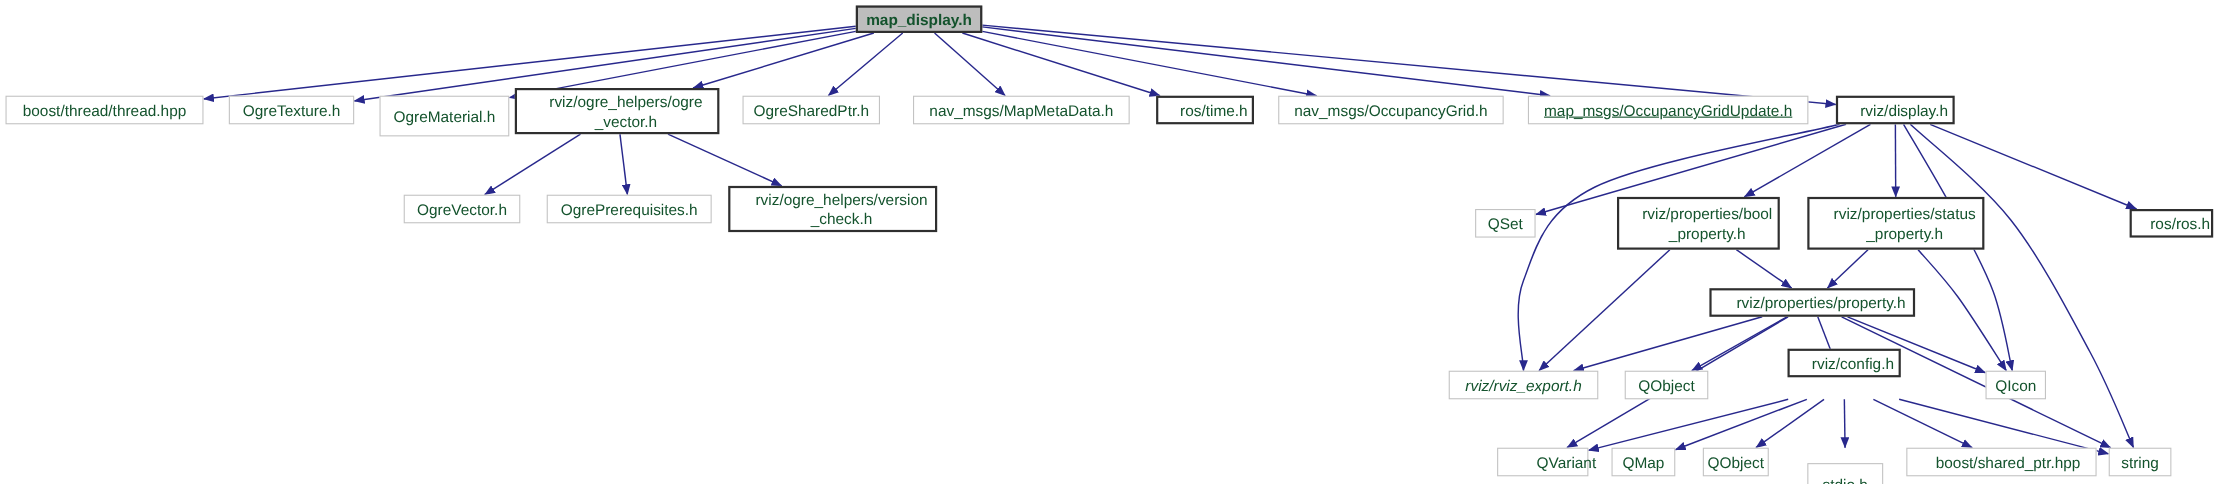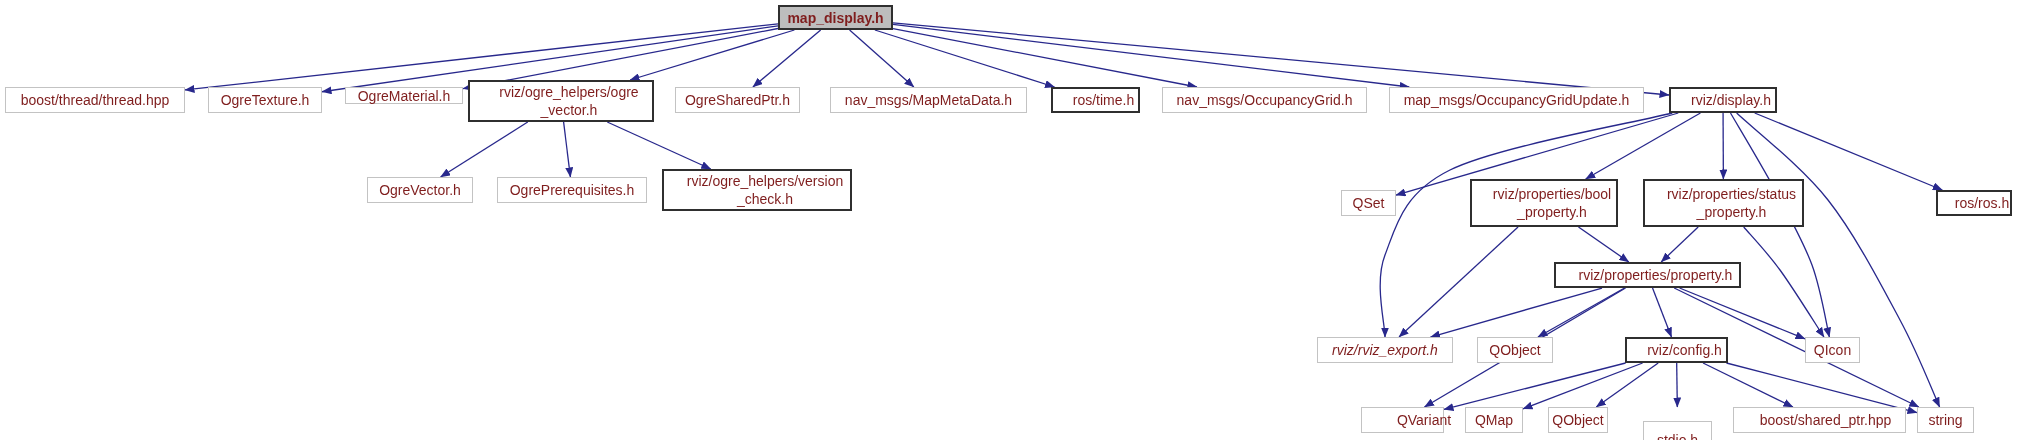--- a/index.html
+++ b/index.html
@@ -14,21 +14,21 @@
   .node{
     position:absolute;
     box-sizing:border-box;
     background:#ffffff;
     display:flex;
     flex-direction:column;
     align-items:center;
     justify-content:center;
     font-size:14px;
     line-height:18px;
-    color:#7f1d1d;
+    color:#14532d;
     text-align:right;
     white-space:nowrap;
     z-index:2;
   }
   .node.plain{border:1px solid #c3c3c3;}
   .node.linked{border:2px solid #2f2f2f;cursor:pointer;padding-left:16px;}
   .node.root{border:2px solid #2f2f2f;background:#bdbdbd;font-weight:bold;}
 </style>
 </head>
 <body>
@@ -82,40 +82,40 @@
   <div id="node-layer">
       <div class="node root" style="left: 778px; top: 5px; width: 115px; height: 25px;">
         <span>map_display.h</span>
       </div>
       <div class="node plain" style="left: 5px; top: 87px; width: 180px; height: 26px;">
         <span>boost/thread/thread.hpp</span>
       </div>
       <div class="node plain" style="left: 208px; top: 87px; width: 114px; height: 26px;">
         <span>OgreTexture.h</span>
       </div>
-      <div class="node plain" style="left: 345px; top: 87px; width: 118px; height: 17px;">
+      <div class="node plain" style="left: 345px; top: 87px; width: 118px; height: 37px;">
         <span>OgreMaterial.h</span>
       </div>
       <div class="node linked" style="left: 468px; top: 80px; width: 186px; height: 42px;">
         <span>rviz/ogre_helpers/ogre</span>
         <span>_vector.h</span>
       </div>
       <div class="node plain" style="left: 675px; top: 87px; width: 125px; height: 26px;">
         <span>OgreSharedPtr.h</span>
       </div>
       <div class="node plain" style="left: 830px; top: 87px; width: 197px; height: 26px;">
         <span>nav_msgs/MapMetaData.h</span>
       </div>
       <div class="node linked" style="left: 1051px; top: 87px; width: 89px; height: 26px;">
         <span>ros/time.h</span>
       </div>
       <div class="node plain" style="left: 1162px; top: 87px; width: 205px; height: 26px;">
         <span>nav_msgs/OccupancyGrid.h</span>
       </div>
-      <div class="node plain" style="left: 1389px; top: 87px; width: 255px; height: 26px;">
+      <div class="node plain" style="left: 1389px; top: 87px; width: 255px; height: 26px; text-decoration: underline;">
         <span>map_msgs/OccupancyGridUpdate.h</span>
       </div>
       <div class="node linked" style="left: 1669px; top: 87px; width: 108px; height: 26px;">
         <span>rviz/display.h</span>
       </div>
       <div class="node plain" style="left: 367px; top: 177px; width: 106px; height: 26px;">
         <span>OgreVector.h</span>
       </div>
       <div class="node plain" style="left: 497px; top: 177px; width: 150px; height: 26px;">
         <span>OgrePrerequisites.h</span>
@@ -140,21 +140,21 @@
       </div>
       <div class="node linked" style="left: 1554px; top: 262px; width: 187px; height: 26px;">
         <span>rviz/properties/property.h</span>
       </div>
       <div class="node plain" style="left: 1317px; top: 337px; width: 136px; height: 26px; font-style: italic;">
         <span>rviz/rviz_export.h</span>
       </div>
       <div class="node plain" style="left: 1477px; top: 337px; width: 76px; height: 26px;">
         <span>QObject</span>
       </div>
-      <div class="node linked" style="left: 1625px; top: 337px; width: 103px; height: 26px;">
+      <div class="node linked" style="left: 1625px; top: 317px; width: 103px; height: 26px;">
         <span>rviz/config.h</span>
       </div>
       <div class="node plain" style="left: 1805px; top: 337px; width: 55px; height: 26px;">
         <span>QIcon</span>
       </div>
       <div class="node plain" style="left: 1361px; top: 407px; width: 83px; height: 26px; padding-left: 43px;">
         <span>QVariant</span>
       </div>
       <div class="node plain" style="left: 1465px; top: 407px; width: 58px; height: 26px;">
         <span>QMap</span>

